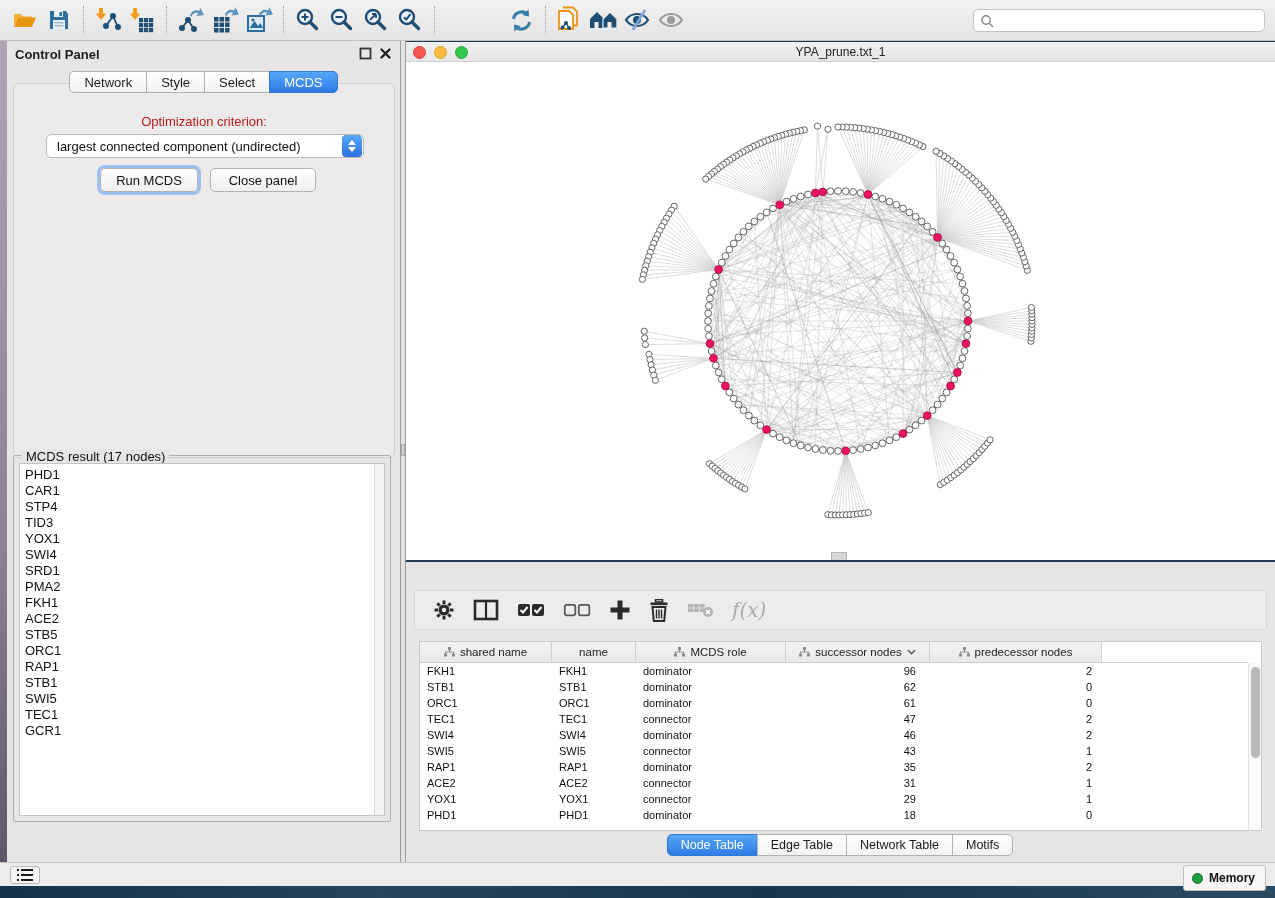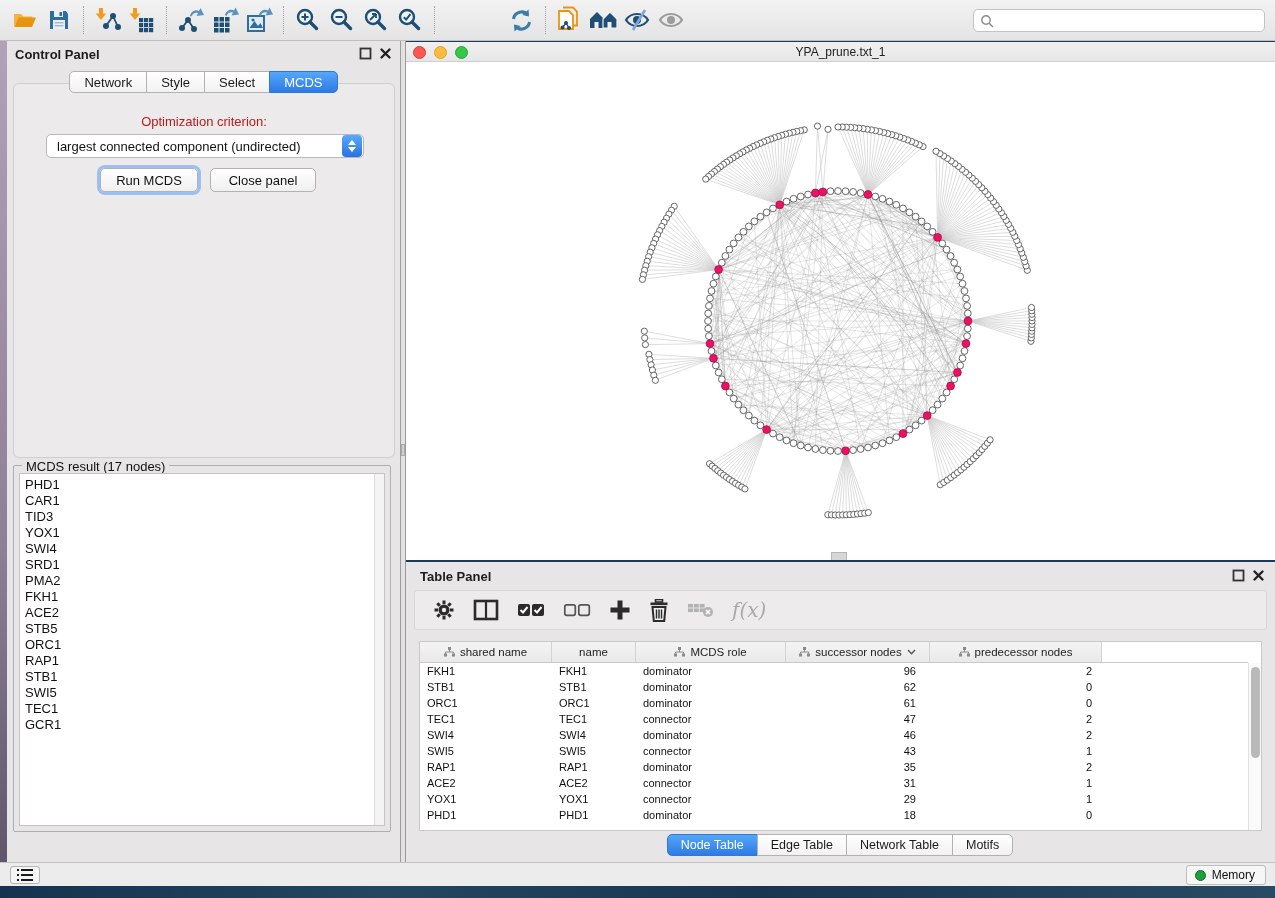--- a/index.html
+++ b/index.html
@@ -49,21 +49,21 @@
   .combo-text { flex:1; font-size:13px; color:#111; padding-left:10px; white-space:nowrap; }
   .combo-step { width:20px; height:22px; margin-right:1px; border-radius:4px;
     background:linear-gradient(#5aa9fa,#2a70e2); display:flex; flex-direction:column;
     align-items:center; justify-content:center; gap:2px; }
   .mac-btn { position:absolute; height:24px; border:1px solid #b2b2b2; border-radius:5px;
     background:linear-gradient(#ffffff,#f0f0f0); font-size:13px; color:#111;
     display:flex; align-items:center; justify-content:center; }
   .btn-run { left:86px; top:84px; width:98px; box-shadow:0 0 0 3px rgba(110,170,245,.65); }
   .btn-closep { left:196px; top:84px; width:106px; }
 
-  .mcds-group { position:absolute; left:6px; top:418px; width:378px; height:373px; }
+  .mcds-group { position:absolute; left:6px; top:408px; width:378px; height:373px; }
   .group-border { position:absolute; inset:6px 0 0 0; border:1px solid #aeaeae; border-radius:2px; }
   .group-label { position:absolute; left:9px; top:0; background:#e7e5e5; padding:0 4px; font-size:13px; color:#111; }
   .mcds-list { position:absolute; left:6px; top:14px; width:366px; height:353px; background:#fff;
     border:1px solid #c4c4c4; overflow:hidden; }
   .mcds-scroll { position:absolute; right:0; top:0; width:10px; height:100%;
     background:#f4f4f4; border-left:1px solid #dcdcdc; }
   .mcds-item { font-size:13px; color:#111; line-height:16px; padding-left:5px; }
   .mcds-list ul { list-style:none; padding-top:3px; }
 
   
@@ -116,23 +116,23 @@
   .btab:first-child { border-radius:5px 0 0 5px; }
   .btab:last-child { border-radius:0 5px 5px 0; }
   .btab.active { background:linear-gradient(#55a7f9,#2e7ae6); color:#fff; border-color:#2f78d6; }
 
   
   .status-bar { position:absolute; left:0; bottom:12px; width:1275px; height:24px;
     background:#ececec; border-top:1px solid #c2c2c2; }
   .status-left-btn { position:absolute; left:10px; top:3px; width:30px; height:18px;
     background:#f5f5f5; border:1px solid #b5b5b5; border-radius:3px;
     display:flex; align-items:center; justify-content:center; }
-  .memory-btn { position:absolute; right:9px; top:2px; height:20px; padding:0 10px 0 8px;
+  .memory-btn { position:absolute; right:9px; top:2px; height:26px; padding:0 10px 0 8px;
     background:#f6f6f6; border:1px solid #bdbdbd; border-radius:3px;
-    display:flex; align-items:center; gap:6px; font-size:12px; color:#111; }
+    display:flex; align-items:center; gap:6px; font-size:12px; color:#111;font-weight:bold; }
   .mem-dot { width:11px; height:11px; border-radius:50%; background:#1f9e3c; border:1px solid #147030; }
 </style>
 </head>
 <body>
 
 <div id="app">
 
   <div class="toolbar">
     <div class="tb-btn">
       <svg width="26" height="24" viewBox="0 0 26 24">
@@ -330,20 +330,21 @@
       <div class="mac-btn btn-run">Run MCDS</div>
       <div class="mac-btn btn-closep">Close panel</div>
     </div>
     <div class="mcds-group">
       <div class="group-border"></div>
       <div class="group-label">MCDS result (17 nodes)</div>
       <div class="mcds-list">
         <ul id="mcds-items">
             <li class="mcds-item">PHD1</li>
             <li class="mcds-item">CAR1</li>
+            <li class="mcds-item">STP4</li>
             <li class="mcds-item">TID3</li>
             <li class="mcds-item">YOX1</li>
             <li class="mcds-item">SWI4</li>
             <li class="mcds-item">SRD1</li>
             <li class="mcds-item">PMA2</li>
             <li class="mcds-item">FKH1</li>
             <li class="mcds-item">ACE2</li>
             <li class="mcds-item">STB5</li>
             <li class="mcds-item">ORC1</li>
             <li class="mcds-item">RAP1</li>
@@ -1119,29 +1120,20 @@
           <circle cx="319.4" cy="324.0" r="3.9" fill="#ED1164" stroke="#A50A48" stroke-width="0.8"></circle>
           <circle cx="307.5" cy="296.3" r="3.9" fill="#ED1164" stroke="#A50A48" stroke-width="0.8"></circle>
           <circle cx="304.0" cy="281.6" r="3.9" fill="#ED1164" stroke="#A50A48" stroke-width="0.8"></circle>
           <circle cx="312.6" cy="207.5" r="3.9" fill="#ED1164" stroke="#A50A48" stroke-width="0.8"></circle>
         </svg>
       <div class="canvas-handle"></div>
     </div>
   </div>
 
   <div class="table-panel">
-    <div class="panel-head">
-      <div class="panel-title" style="left:14px;top:7px">Table Panel</div>
-      <svg class="float-ic tp-float" style="top:7px" viewBox="0 0 13 13">
-        <rect x="1.5" y="1.5" width="10" height="10" fill="none" stroke="#333" stroke-width="1.8"></rect>
-      </svg>
-      <svg class="close-ic tp-close" style="top:7px" viewBox="0 0 13 13">
-        <path d="M2.5 2.5 L10.5 10.5 M10.5 2.5 L2.5 10.5" stroke="#222" stroke-width="2.4" stroke-linecap="round"></path>
-      </svg>
-    </div>
 
     <div class="tp-toolbar">
       <svg width="22" height="22" viewBox="0 0 22 22">
         <g stroke="#2b2b2b" stroke-width="3">
           <path d="M11 1.5 V5 M11 17 V20.5 M1.5 11 H5 M17 11 H20.5 M4.3 4.3 L6.8 6.8 M15.2 15.2 L17.7 17.7 M17.7 4.3 L15.2 6.8 M6.8 15.2 L4.3 17.7"></path>
         </g>
         <circle cx="11" cy="11" r="5.5" fill="#2b2b2b"></circle>
           <circle cx="11" cy="11" r="2.2" fill="#edebeb"></circle>
       </svg>
       <svg width="26" height="22" viewBox="0 0 26 22">

